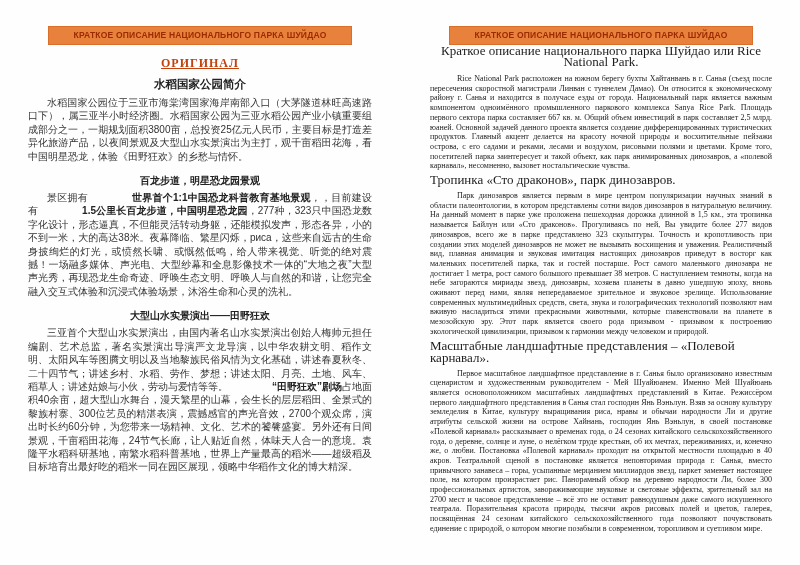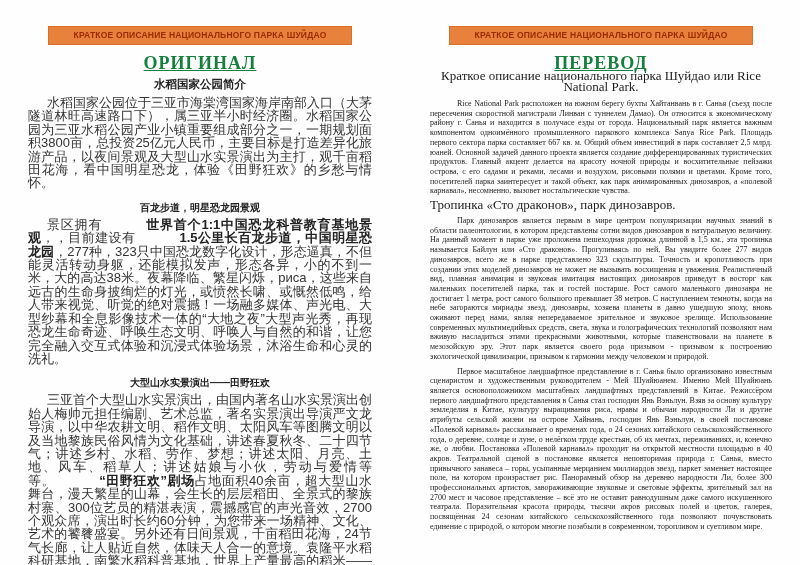--- a/index.html
+++ b/index.html
@@ -24,25 +24,25 @@
     text-align: center;
     line-height: 17px;
     letter-spacing: 0.2px;
   }
 
   .doc-title {
     margin-top: 11px;
     text-align: center;
     font-family: "Liberation Serif", serif;
     font-weight: bold;
-    font-size: 18px;
+    font-size: 12px;
     line-height: 14px;
     letter-spacing: 1px;
     text-decoration: underline;
-    color: #15803d;
+    color: #c2410c;
   }
 
   
   .zh-subtitle {
     margin-top: 6px;
     text-align: center;
     font-weight: bold;
     font-size: 11.5px;
     line-height: 16px;
     color: #222;
@@ -50,21 +50,21 @@
   .zh-heading {
     margin-top: 11px;
     text-align: center;
     font-weight: bold;
     font-size: 10px;
     line-height: 14px;
     color: #222;
   }
   .zh-para {
     margin-top: 4px;
-    font-size: 13px;
+    font-size: 10px;
     line-height: 13.4px;
     text-align: justify;
     text-indent: 19px;
     color: #333;
   }
   .zh-para.tight { margin-top: 3px; }
   .zh-para b { color: #222; margin-left: 44px; }
 
   
   .ru { font-family: "Liberation Serif", serif; color: #1c1c1c; }
@@ -107,25 +107,25 @@
     <div class="zh-heading">百龙步道，明星恐龙园景观</div>
     <p class="zh-para tight"><span>景区拥有</span><b>世界首个1:1中国恐龙科普教育基地景观</b><span>，，目前建设有</span><b>1.5公里长百龙步道，中国明星恐龙园</b><span>，277种，323只中国恐龙数字化设计，形态逼真，不但能灵活转动身躯，还能模拟发声，形态各异，小的不到一米，大的高达38米。夜幕降临、繁星闪烁，риса，这些来自远古的生命身披绚烂的灯光，或愤然长啸、或慨然低鸣，给人带来视觉、听觉的绝对震撼！一场融多媒体、声光电、大型纱幕和全息影像技术一体的“大地之夜”大型声光秀，再现恐龙生命奇迹、呼唤生态文明、呼唤人与自然的和谐，让您完全融入交互式体验和沉浸式体验场景，沐浴生命和心灵的洗礼。</span></p>
 
     <div class="zh-heading">大型山水实景演出——田野狂欢</div>
     <p class="zh-para tight"><span>三亚首个大型山水实景演出，由国内著名山水实景演出创始人梅帅元担任编剧、艺术总监，著名实景演出导演严文龙导演，以中华农耕文明、稻作文明、太阳风车等图腾文明以及当地黎族民俗风情为文化基础，讲述春夏秋冬、二十四节气；讲述乡村、水稻、劳作、梦想；讲述太阳、月亮、土地、风车、稻草人；讲述姑娘与小伙，劳动与爱情等等。</span><b>“田野狂欢”剧场</b><span>占地面积40余亩，超大型山水舞台，漫天繁星的山幕，会生长的层层稻田、全景式的黎族村寨、300位艺员的精湛表演，震撼感官的声光音效，2700个观众席，演出时长约60分钟，为您带来一场精神、文化、艺术的饕餮盛宴。另外还有日间景观，千亩稻田花海，24节气长廊，让人贴近自然，体味天人合一的意境。袁隆平水稻科研基地，南繁水稻科普基地，世界上产量最高的稻米——超级稻及目标培育出最好吃的稻米一同在园区展现，领略中华稻作文化的博大精深。</span></p>
   </div>
 
   <div class="page page-right ru">
     <div class="banner">КРАТКОЕ ОПИСАНИЕ НАЦИОНАЛЬНОГО ПАРКА ШУЙДАО</div>
 
-    <div class="doc-title">ПЕРЕВОД</div>
 
     <div class="ru-subtitle">Краткое описание национального парка Шуйдао или Rice National Park.</div>
 
     <p class="ru-para first">Rice National Park расположен на южном берегу бухты Хайтанвань в г. Санья (съезд после пересечения скоростной магистрали Линван с туннелем Дамао). Он относится к экономическому району г. Санья и находится в получасе езды от города. Национальный парк является важным компонентом одноимённого промышленного паркового комплекса Sanya Rice Park. Площадь первого сектора парка составляет 667 кв. м. Общий объем инвестиций в парк составляет 2,5 млрд. юаней. Основной задачей данного проекта является создание дифференцированных туристических продуктов. Главный акцент делается на красоту ночной природы и восхитительные пейзажи острова, с его садами и реками, лесами и воздухом, рисовыми полями и цветами. Кроме того, посетителей парка заинтересует и такой объект, как парк анимированных динозавров, а «полевой карнавал», несомненно, вызовет ностальгические чувства.</p>
 
     <div class="ru-heading">Тропинка «Сто драконов», парк динозавров.</div>
     <p class="ru-para">Парк динозавров является первым в мире центром популяризации научных знаний в области палеонтологии, в котором представлены сотни видов динозавров в натуральную величину. На данный момент в парке уже проложена пешеходная дорожка длинной в 1,5 км., эта тропинка называется Байлун или «Сто драконов». Прогуливаясь по ней, Вы увидите более 277 видов динозавров, всего же в парке представлено 323 скульптуры. Точность и кропотливость при создании этих моделей динозавров не может не вызывать восхищения и уважения. Реалистичный вид, плавная анимация и звуковая имитация настоящих динозавров приведут в восторг как маленьких посетителей парка, так и гостей постарше. Рост самого маленького динозавра не достигает 1 метра, рост самого большого превышает 38 метров. С наступлением темноты, когда на небе загораются мириады звезд, динозавры, хозяева планеты в давно ушедшую эпоху, вновь оживают перед нами, являя непередаваемое зрительное и звуковое зрелище. Использование современных мультимедийных средств, света, звука и голографических технологий позволяют нам вживую насладиться этими прекрасными животными, которые главенствовали на планете в мезозойскую эру. Этот парк является своего рода призывом - призывом к построению экологической цивилизации, призывом к гармонии между человеком и природой.</p>
 
+    <div class="ru-heading">Масштабные ландшафтные представления – «Полевой карнавал».</div>
     <p class="ru-para">Первое масштабное ландшафтное представление в г. Санья было организовано известным сценаристом и художественным руководителем - Мей Шуайюанем. Именно Мей Шуайюань является основоположником масштабных ландшафтных представлений в Китае. Режиссёром первого ландшафтного представления в Санья стал господин Янь Вэньлун. Взяв за основу культуру земледелия в Китае, культуру выращивания риса, нравы и обычаи народности Ли и другие атрибуты сельской жизни на острове Хайнань, господин Янь Вэньлун, в своей постановке «Полевой карнавал» рассказывает о временах года, о 24 сезонах китайского сельскохозяйственного года, о деревне, солнце и луне, о нелёгком труде крестьян, об их мечтах, переживаниях, и, конечно же, о любви. Постановка «Полевой карнавал» проходит на открытой местности площадью в 40 акров. Театральной сценой в постановке является неповторимая природа г. Санья, вместо привычного занавеса – горы, усыпанные мерцанием миллиардов звезд, паркет заменяет настоящее поле, на котором произрастает рис. Панорамный обзор на деревню народности Ли, более 300 профессиональных артистов, завораживающие звуковые и световые эффекты, зрительный зал на 2700 мест и часовое представление – всё это не оставит равнодушным даже самого искушенного театрала. Поразительная красота природы, тысячи акров рисовых полей и цветов, галерея, посвящённая 24 сезонам китайского сельскохозяйственного года позволяют почувствовать единение с природой, о котором многие позабыли в современном, торопливом и суетливом мире.</p>
   </div>
 
 </div>
 
 </body></html>

